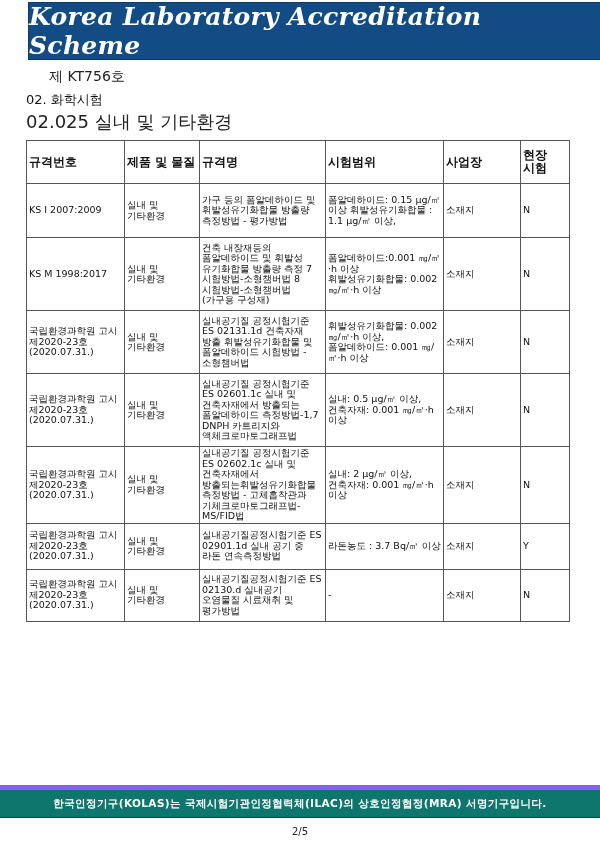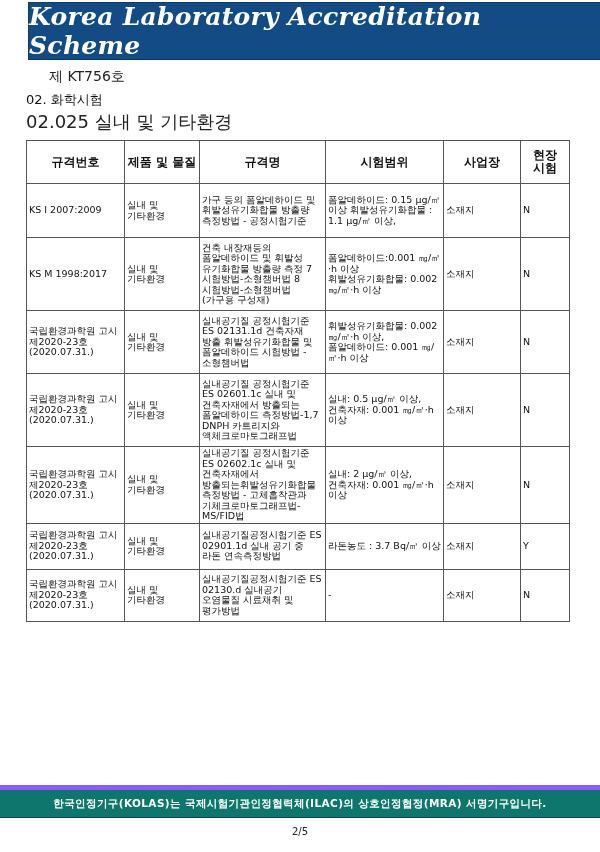--- a/index.html
+++ b/index.html
@@ -10,21 +10,21 @@
             display: flex; align-items: center; justify-content: center; }
   .banner-title { color: #fff; font-family: "DejaVu Serif", "Liberation Serif", serif;
                   font-style: italic; font-weight: bold; font-size: 25px; letter-spacing: 0.3px; }
   .cert-no { position: absolute; left: 49px; top: 68px; font-size: 14px; color: #222; }
   .section { position: absolute; left: 26px; top: 91px; font-size: 13px; font-weight: normal; }
   .subsection { position: absolute; left: 26px; top: 110px; font-size: 18px; color: #222; }
   table.scope { position: absolute; left: 26px; top: 140px; border-collapse: collapse;
                 table-layout: fixed; width: 543px; }
   table.scope th, table.scope td { border: 1px solid #555; font-size: 9.5px; line-height: 10.5px;
                 padding: 1px 2px; vertical-align: middle; overflow: hidden; word-break: keep-all; }
-  table.scope th { font-size: 12px; font-weight: bold; text-align: center; line-height: 13px; height: 40px; }
+  table.scope th { font-size: 12px; font-weight: bold; text-align: left; line-height: 13px; height: 40px; }
   td.center { font-size: 10px; }
   .footer-bar { position: absolute; left: 0; top: 785px; width: 600px; height: 27px;
                 background: #0f766e; border-top: 5px solid #8b5cf6; border-bottom: 1px solid #0d3a68;
                 display: flex; align-items: center; justify-content: center; }
   .footer-text { color: #fff; font-size: 10.5px; font-weight: bold; letter-spacing: 0.4px; }
   .page-no { position: absolute; top: 826px; left: 0; width: 600px; text-align: center; font-size: 10px; color: #222; }
 </style>
 </head>
 <body>
 
@@ -55,21 +55,21 @@
       <th>
         <span style="display:block">현장</span>
         <span style="display:block">시험</span>
       </th>
     </tr>
   </thead>
   <tbody>
     <tr style="height:54px">
       <td>KS I 2007:2009</td>
       <td>실내 및 기타환경</td>
-      <td>가구 등의 폼알데하이드 및 휘발성유기화합물 방출량 측정방법 - 공정시험기준</td>
+      <td>가구 등의 폼알데하이드 및 휘발성유기화합물 방출량 측정방법 - 평가방법</td>
       <td>폼알데하이드: 0.15 μg/㎥ 이상 휘발성유기화합물 : 1.1 μg/㎥ 이상,</td>
       <td class="center">소재지</td>
       <td class="center">N</td>
     </tr>
     <tr style="height:73px">
       <td>KS M 1998:2017</td>
       <td>실내 및 기타환경</td>
       <td>건축 내장재등의 폼알데하이드 및 휘발성 유기화합물 방출량 측정 7 시험방법-소형챔버법 8 시험방법-소형챔버법(가구용 구성재)</td>
       <td>폼알데하이드:0.001 ㎎/㎡·h 이상 휘발성유기화합물: 0.002 ㎎/㎡·h 이상</td>
       <td class="center">소재지</td>

